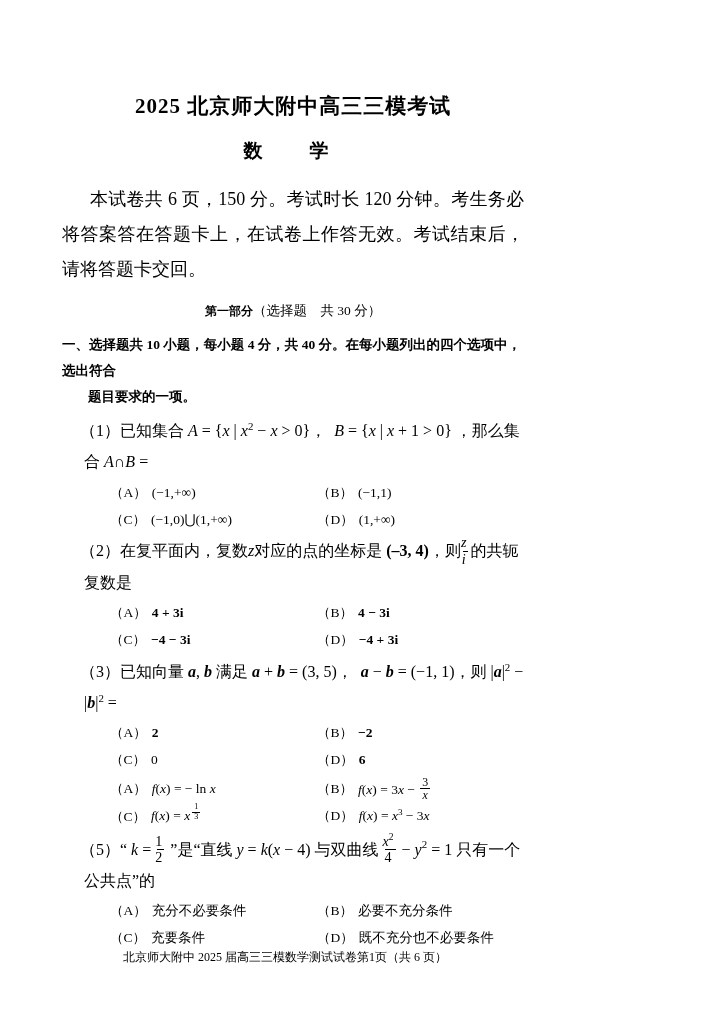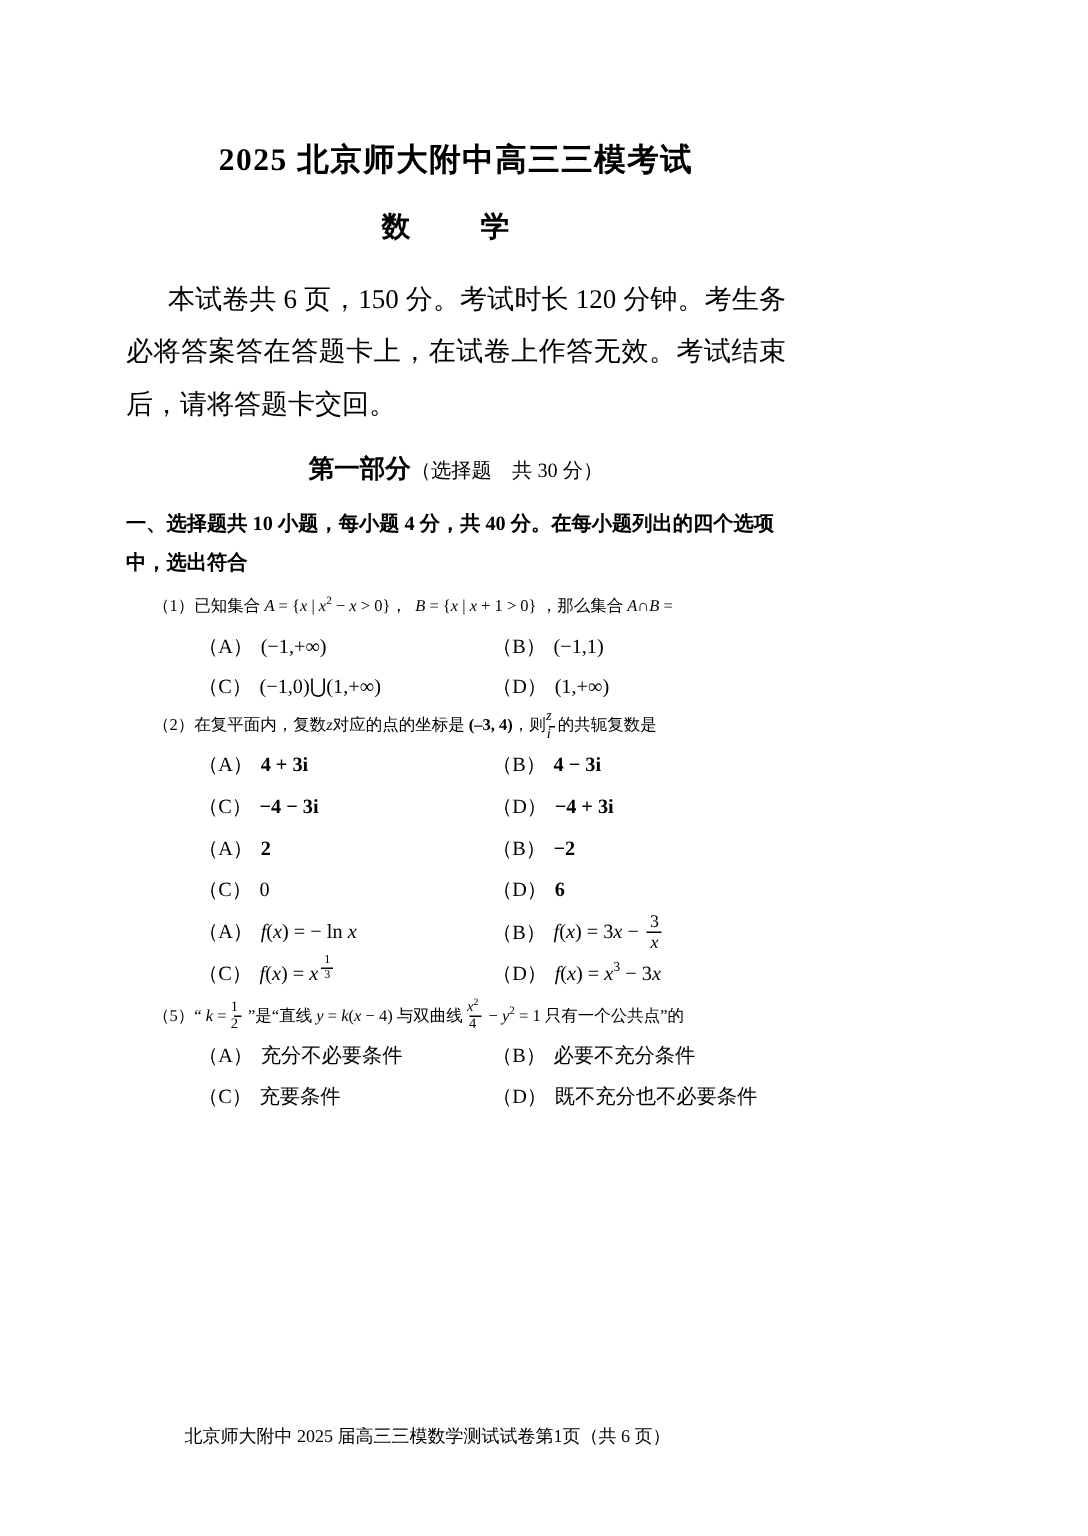--- a/index.html
+++ b/index.html
@@ -12,21 +12,21 @@
     height: 1024px;
     font-family: "Liberation Serif", "DejaVu Serif", serif;
     color: #000000;
     position: relative;
     overflow: hidden;
   }
   .page {
     width: 586px;
     height: 1024px;
     box-sizing: border-box;
-    padding: 92px 62px 0 84px;
+    padding: 92px 62px 0 62px;
     position: relative;
   }
   .doc-title {
     text-align: center;
     font-size: 21px;
     font-weight: bold;
     letter-spacing: 1px;
     margin: 0 0 18px 0;
   }
   .doc-subject {
@@ -43,40 +43,40 @@
     margin: 0 0 14px 0;
     text-align: justify;
   }
   .section-head {
     text-align: center;
     font-size: 16px;
     margin: 10px 0 12px 0;
   }
   .section-head .big {
     font-weight: bold;
-    font-size: 17px;
+    font-size: 12px;
   }
   .section-head .small {
     font-size: 13.5px;
   }
   .bigq {
     font-size: 13.5px;
     font-weight: bold;
     line-height: 1.9;
     margin: 0 0 6px 0;
   }
   .bigq .cont {
     display: block;
     text-indent: 26px;
   }
   .q {
     margin: 0 0 2px 0;
   }
   .q-stem {
-    font-size: 11px;
+    font-size: 16px;
     line-height: 1.95;
     padding-left: 22px;
     text-indent: -4px;
     margin-bottom: 2px;
   }
   .opts {
     padding-left: 48px;
   }
   .opt-row {
     display: flex;
@@ -130,20 +130,21 @@
   <div class="doc-subject">数　学</div>
 
   <p class="intro">本试卷共 6 页，150 分。考试时长 120 分钟。考生务必将答案答在答题卡上，在试卷上作答无效。考试结束后，请将答题卡交回。</p>
 
   <div class="section-head">
     <span class="big">第一部分</span><span class="small">（选择题　共 30 分）</span>
   </div>
 
   <div class="bigq">
     <span>一、选择题共 10 小题，每小题 4 分，共 40 分。在每小题列出的四个选项中，选出符合</span>
+    <span class="cont">题目要求的一项。</span>
   </div>
 
   <div class="q">
     <div class="q-stem">
       <span>（1）</span><span>已知集合</span>
       <span class="nb">
         <span class="mi">A</span> = {<span class="mi">x</span> | <span class="mi">x</span><sup class="mx">2</sup> − <span class="mi">x</span> &gt; 0}，&nbsp;
         <span class="mi">B</span> = {<span class="mi">x</span> | <span class="mi">x</span> + 1 &gt; 0}
       </span><span>，那么集合 <span class="mi">A</span>∩<span class="mi">B</span> =</span>
     </div>
@@ -193,20 +194,23 @@
         </div>
         <div class="opt">
           <span class="opt-label">（D）</span>
           <span class="opt-body mbu">−4 + 3i</span>
         </div>
       </div>
     </div>
   </div>
 
   <div class="q">
+    <div class="q-stem">
+      <span>（3）</span>已知向量 <span class="mb">a</span>, <span class="mb">b</span> 满足 <span class="mb">a</span> + <span class="mb">b</span> = (3, 5)，&nbsp;&nbsp;<span class="mb">a</span> − <span class="mb">b</span> = (−1, 1)，则 |<span class="mb">a</span>|<sup class="mx">2</sup> − |<span class="mb">b</span>|<sup class="mx">2</sup> =
+    </div>
     <div class="opts">
       <div class="opt-row">
         <div class="opt">
           <span class="opt-label">（A）</span>
           <span class="opt-body mbu">2</span>
         </div>
         <div class="opt">
           <span class="opt-label">（B）</span>
           <span class="opt-body mbu">−2</span>
         </div>

